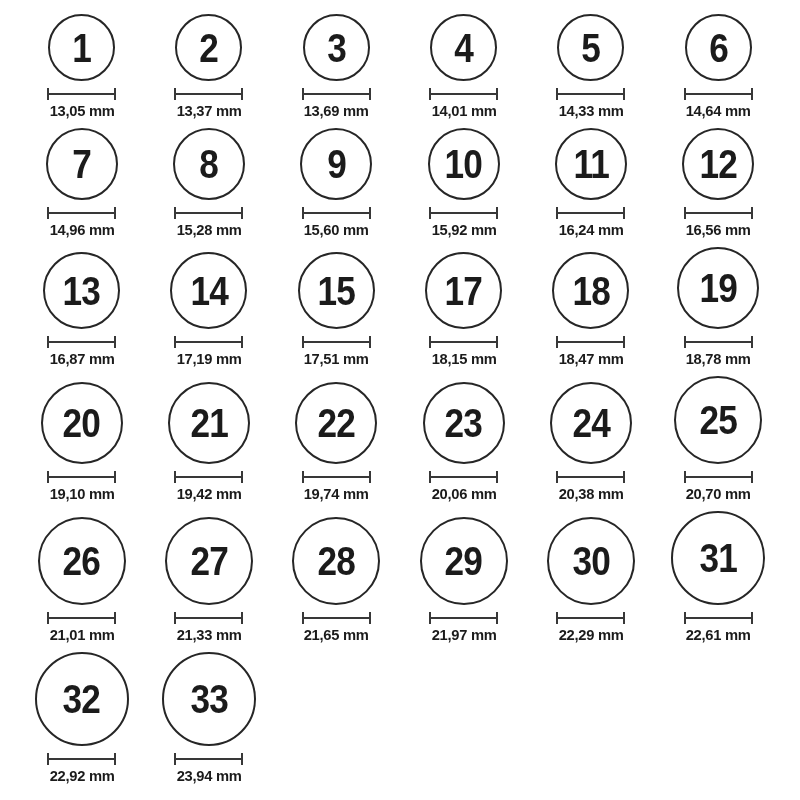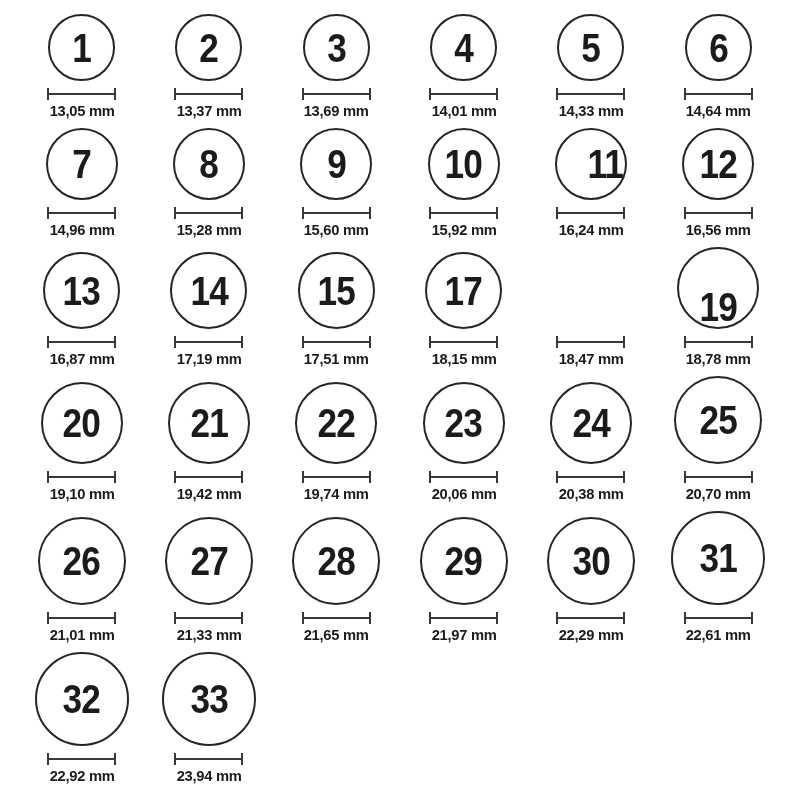--- a/index.html
+++ b/index.html
@@ -140,21 +140,21 @@
     <div class="label">15,60 mm</div>
   </div>
     <div class="cell">
     <div class="circle" style="width: 72px; height: 72px;">
       <span class="num">10</span>
     </div>
     <div class="measure"></div>
     <div class="label">15,92 mm</div>
   </div>
     <div class="cell">
-    <div class="circle" style="width: 72px; height: 72px; justify-content: flex-end;">
+    <div class="circle" style="width: 72px; height: 72px;">
       <span class="num">11</span>
     </div>
     <div class="measure"></div>
     <div class="label">16,24 mm</div>
   </div>
     <div class="cell">
     <div class="circle" style="width: 72px; height: 72px;">
       <span class="num">12</span>
     </div>
     <div class="measure"></div>
@@ -182,25 +182,28 @@
     <div class="label">17,51 mm</div>
   </div>
     <div class="cell">
     <div class="circle" style="width: 77px; height: 77px;">
       <span class="num">17</span>
     </div>
     <div class="measure"></div>
     <div class="label">18,15 mm</div>
   </div>
     <div class="cell">
+    <div class="circle" style="width: 77px; height: 77px;">
+      <span class="num">18</span>
+    </div>
     <div class="measure"></div>
     <div class="label">18,47 mm</div>
   </div>
     <div class="cell">
-    <div class="circle" style="width: 82px; height: 82px; align-items: flex-end;">
+    <div class="circle" style="width: 82px; height: 82px;">
       <span class="num">19</span>
     </div>
     <div class="measure"></div>
     <div class="label">18,78 mm</div>
   </div>
     <div class="cell">
     <div class="circle" style="width: 82px; height: 82px;">
       <span class="num">20</span>
     </div>
     <div class="measure"></div>

